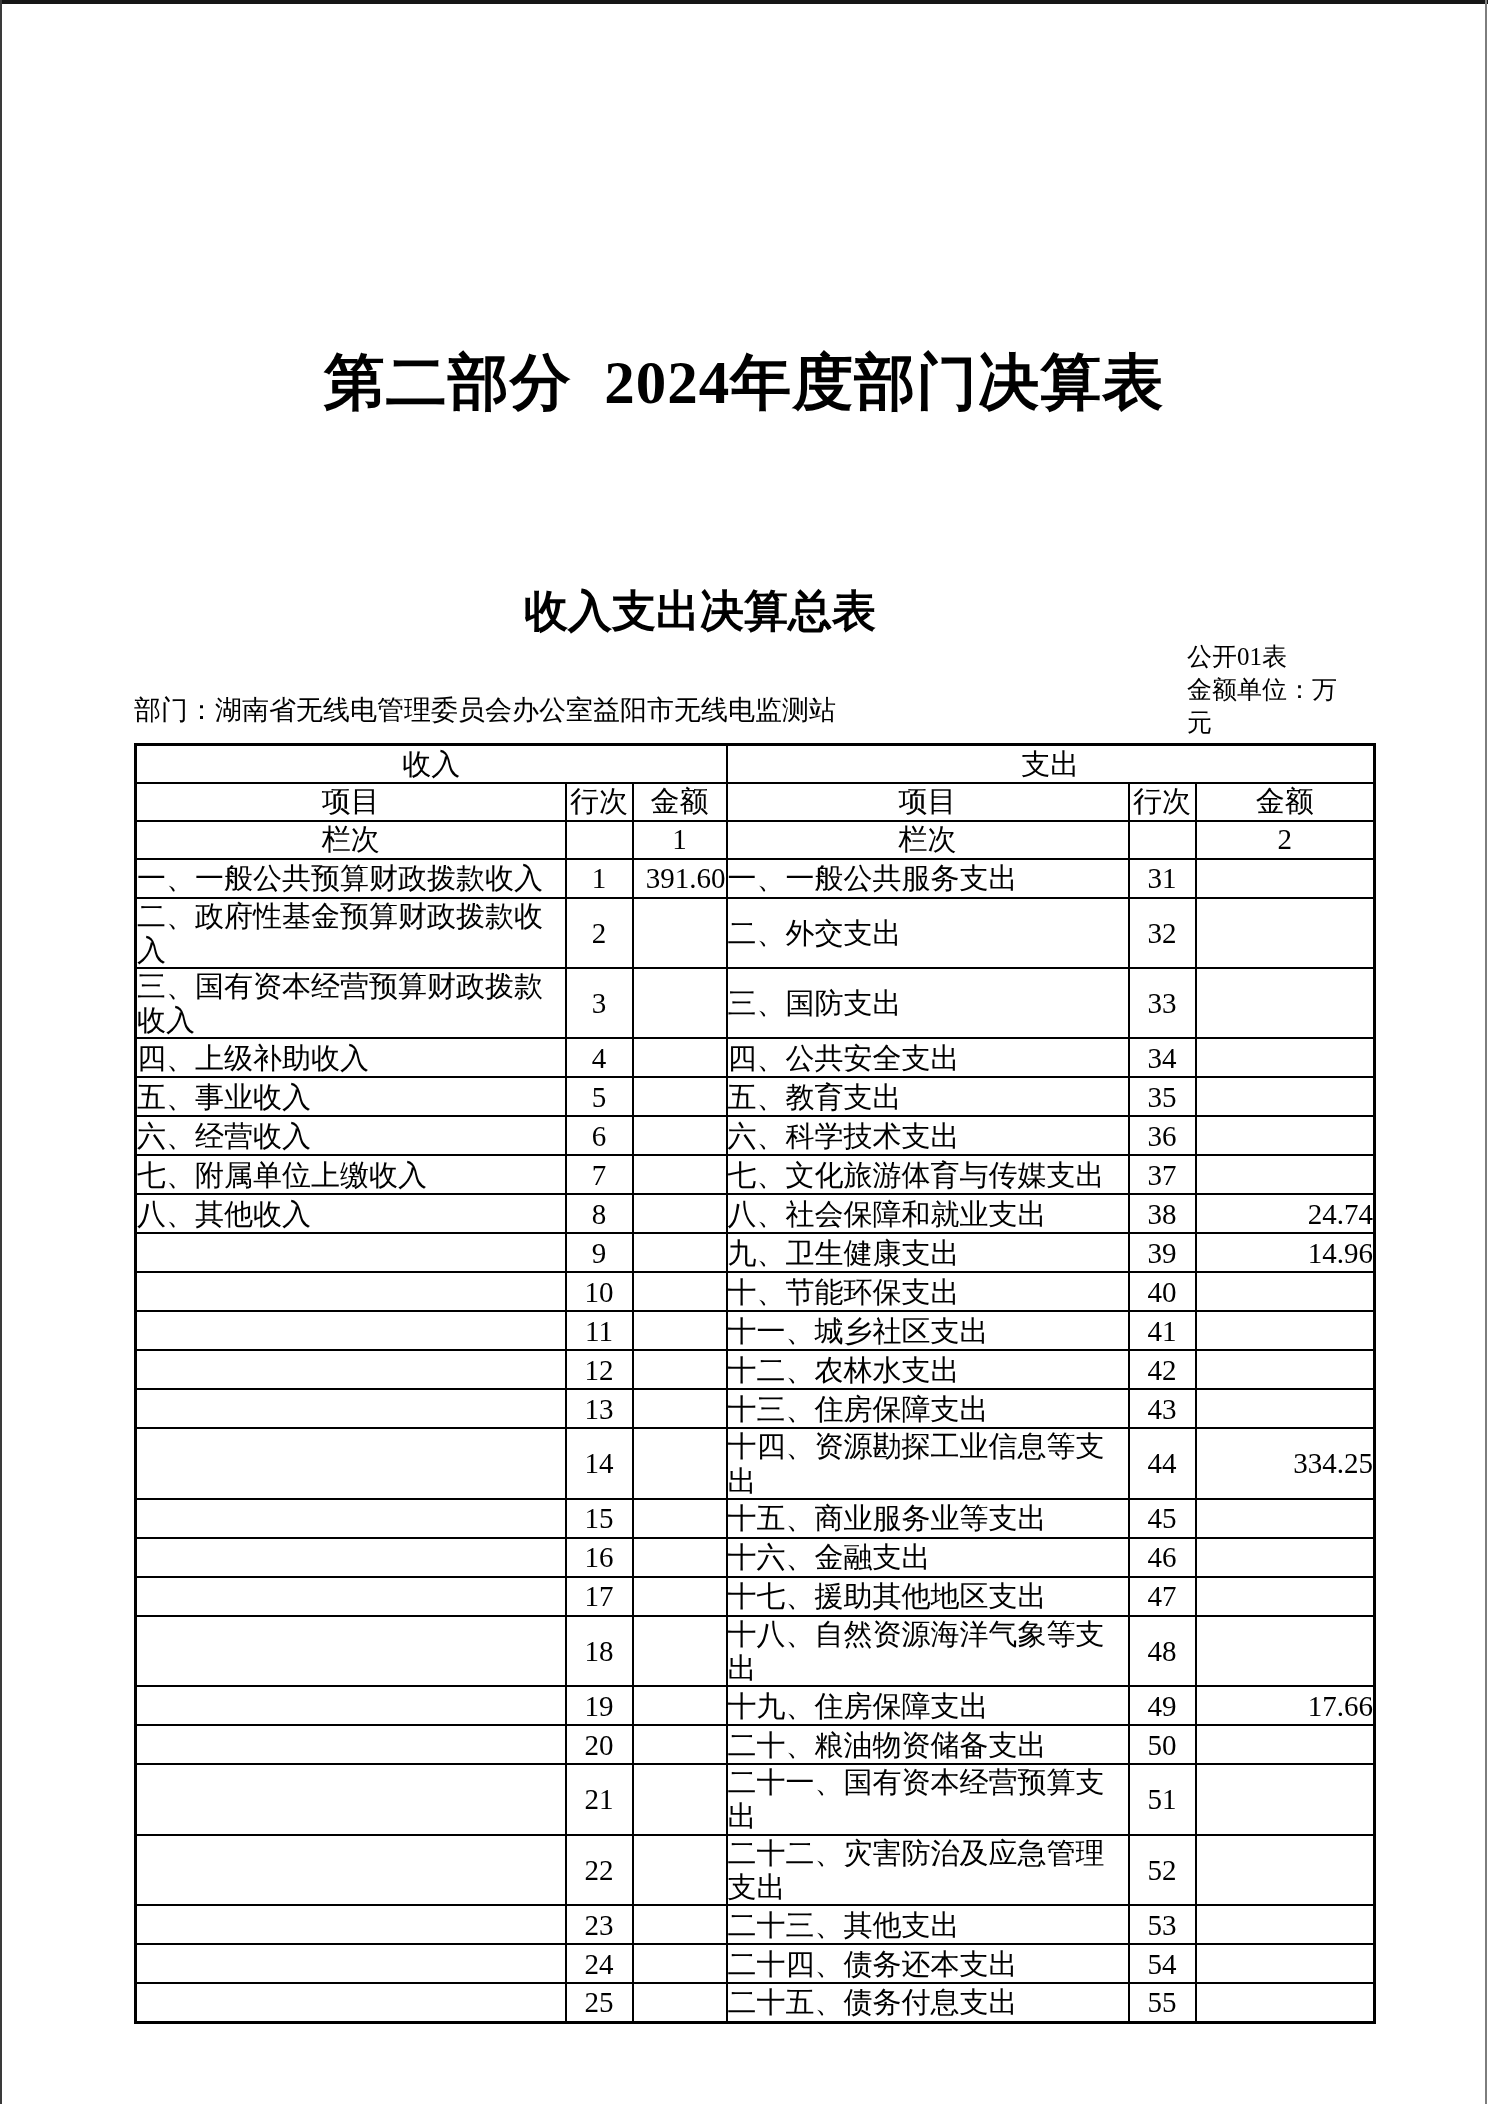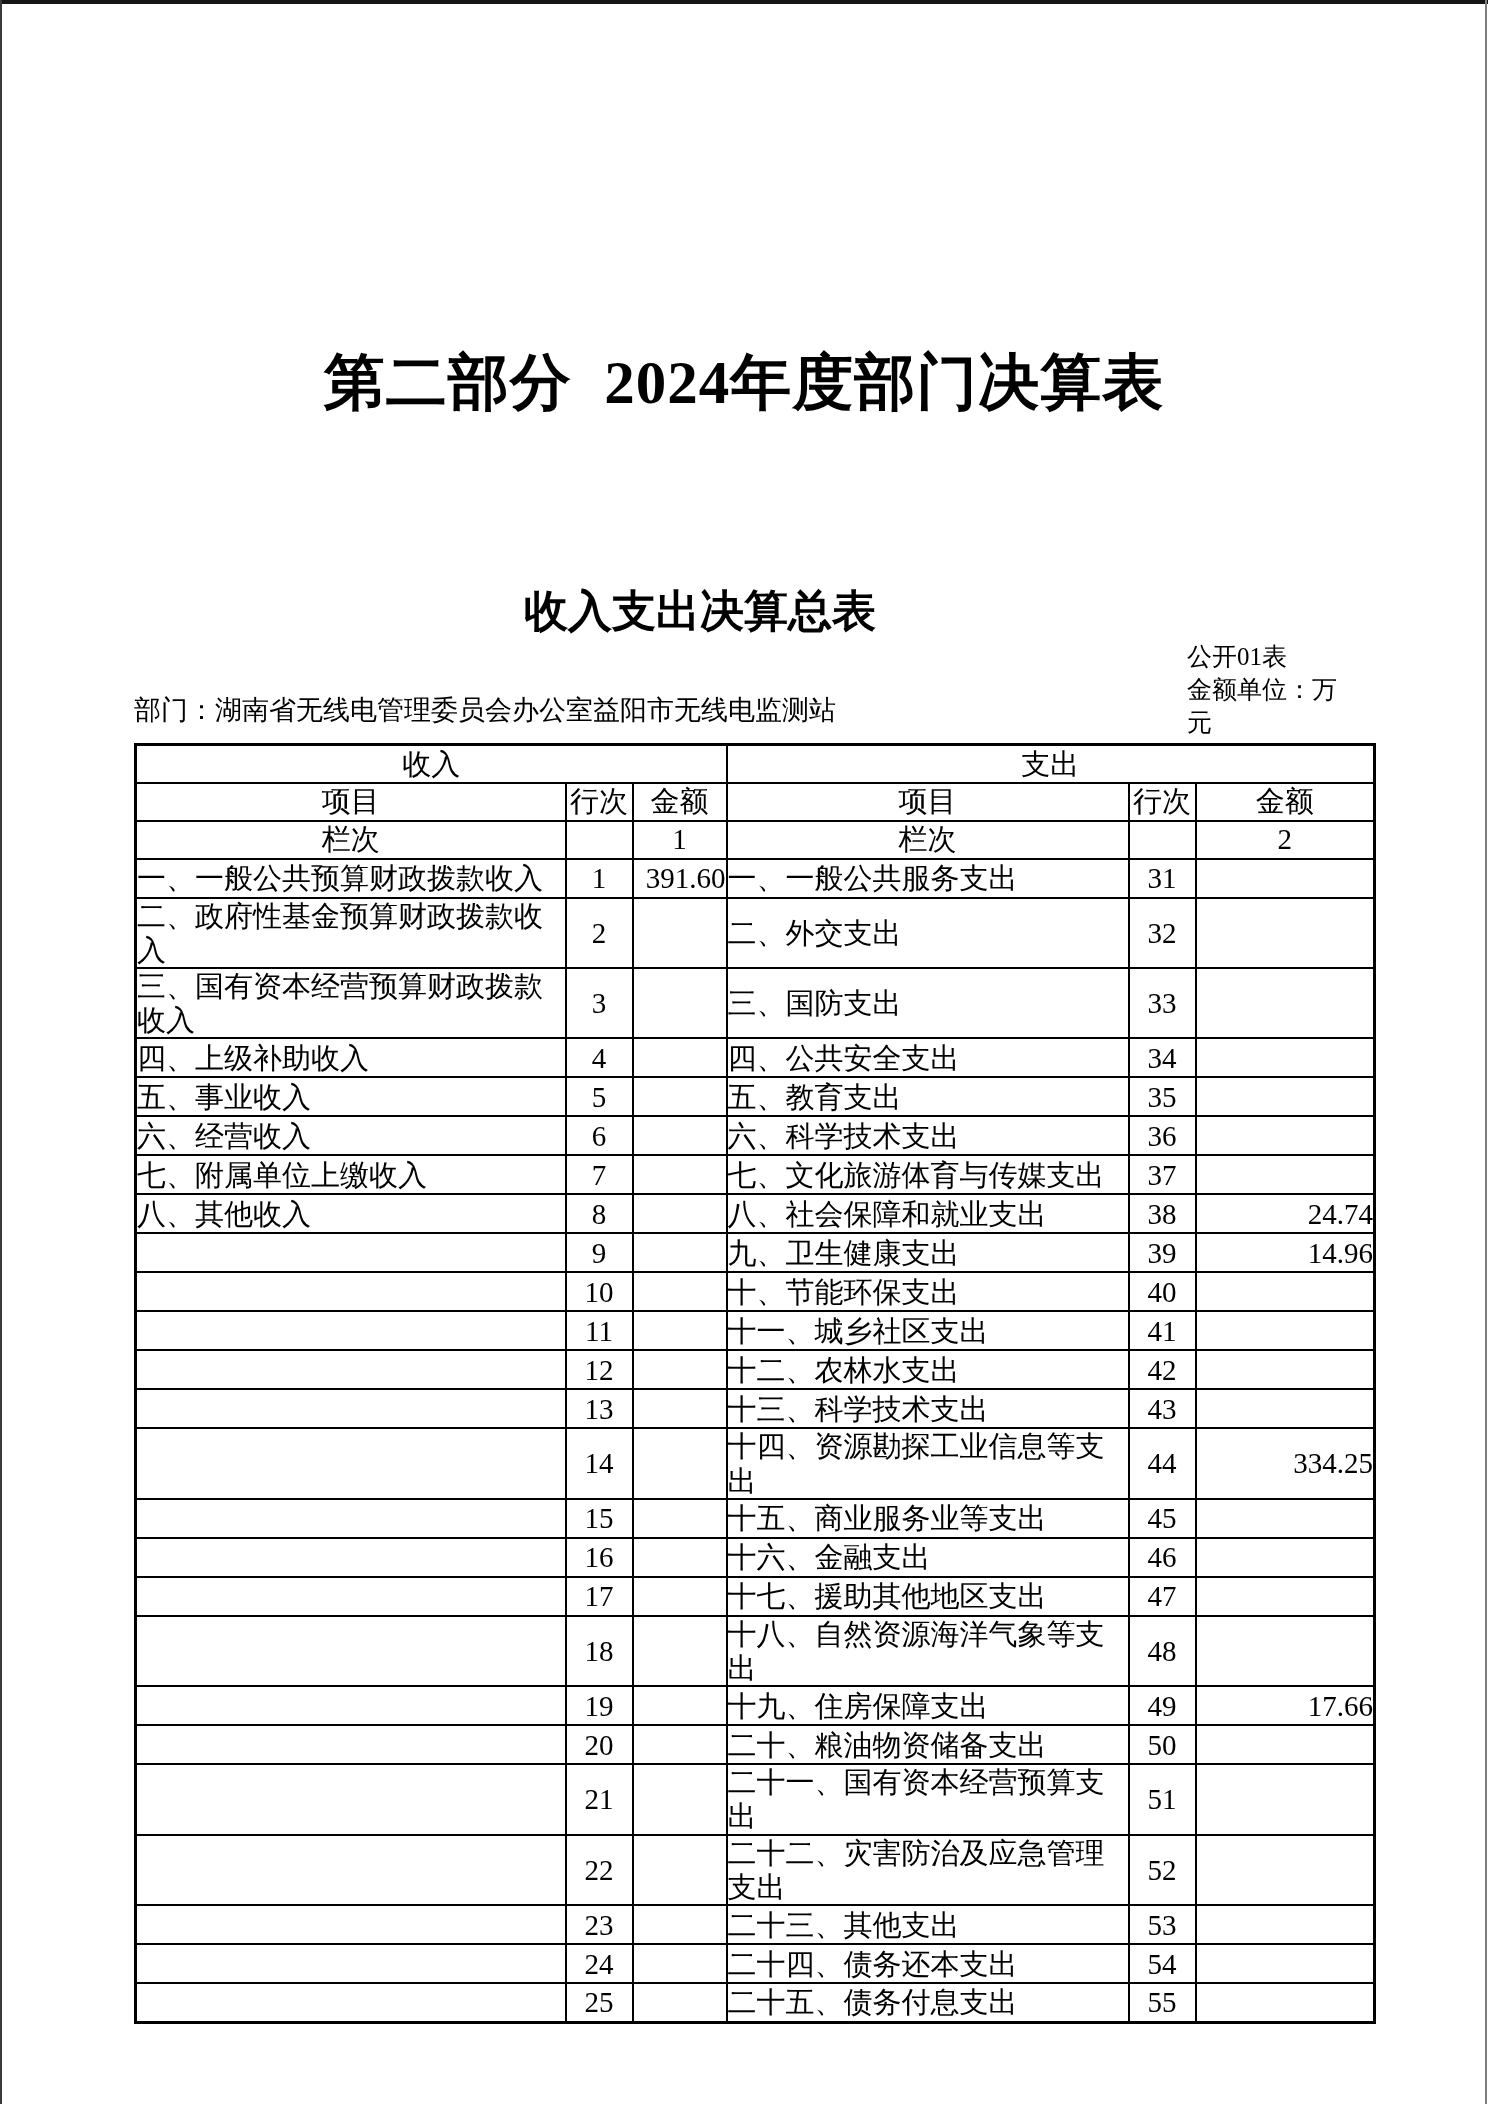--- a/index.html
+++ b/index.html
@@ -200,21 +200,21 @@
     <td class="ctr">12</td>
     <td class="amount"></td>
     <td class="item">十二、农林水支出</td>
     <td class="ctr">42</td>
     <td class="amount"></td>
   </tr>
       <tr class="drow">
     <td class="item"></td>
     <td class="ctr">13</td>
     <td class="amount"></td>
-    <td class="item">十三、科学技术支出</td>
+    <td class="item">十三、住房保障支出</td>
     <td class="ctr">43</td>
     <td class="amount"></td>
   </tr>
       <tr class="drow">
     <td class="item"></td>
     <td class="ctr">14</td>
     <td class="amount"></td>
     <td class="item">十四、资源勘探工业信息等支出</td>
     <td class="ctr">44</td>
     <td class="amount">334.25</td>

